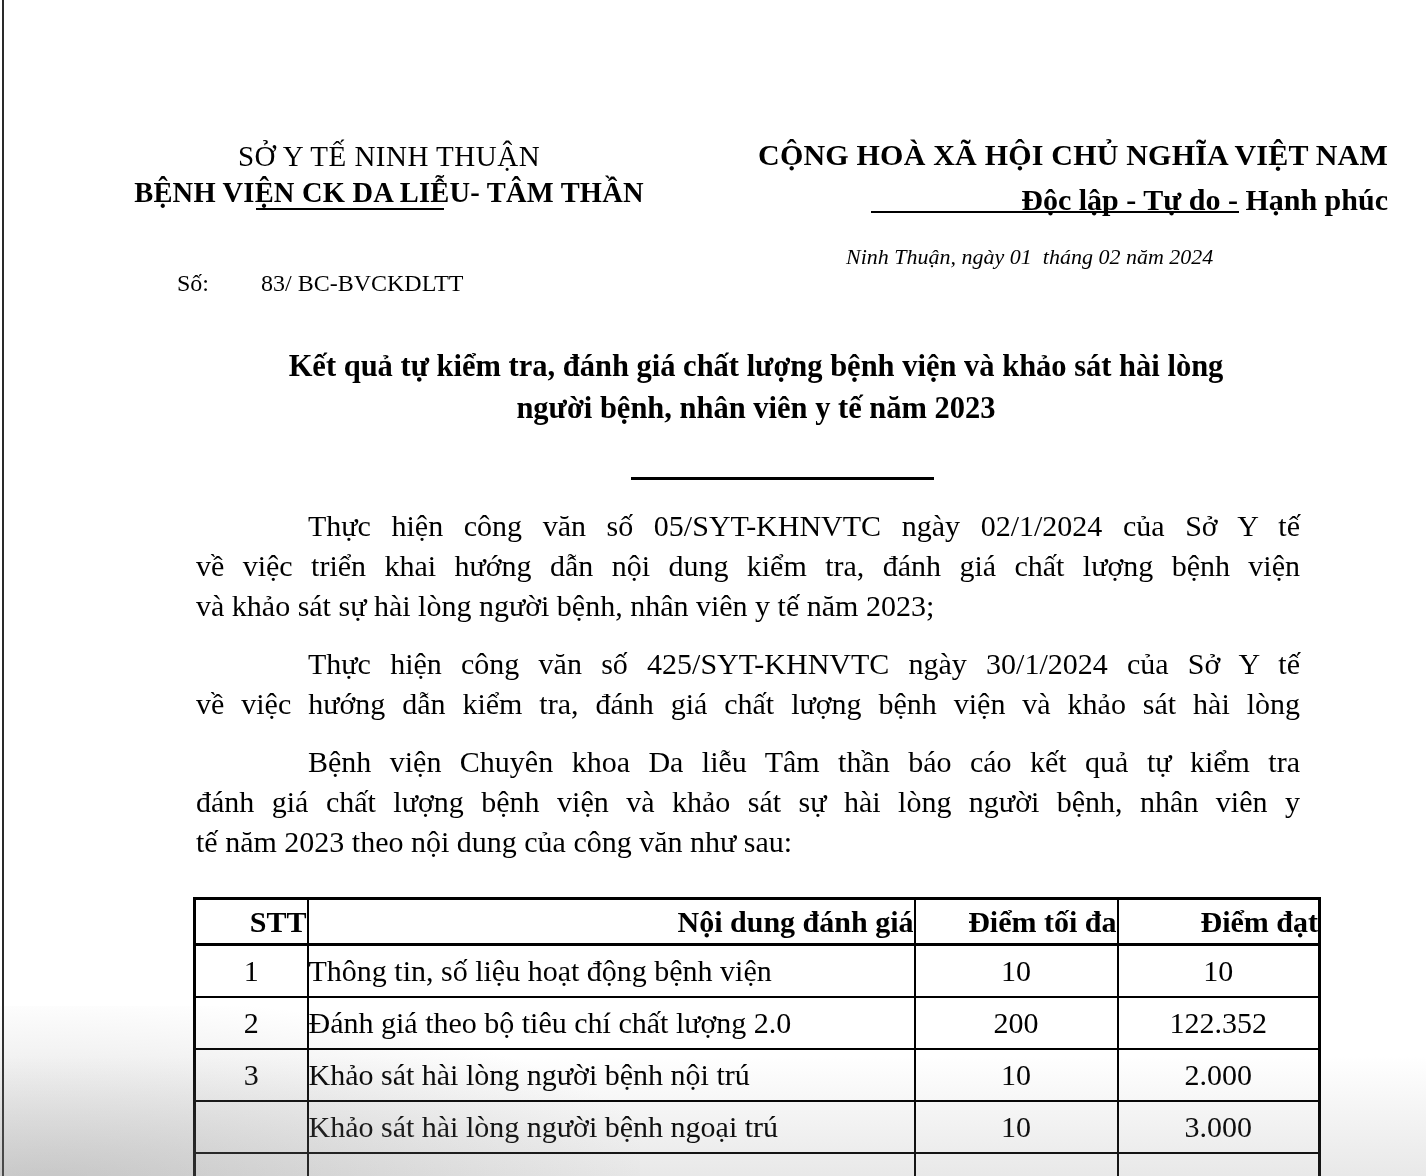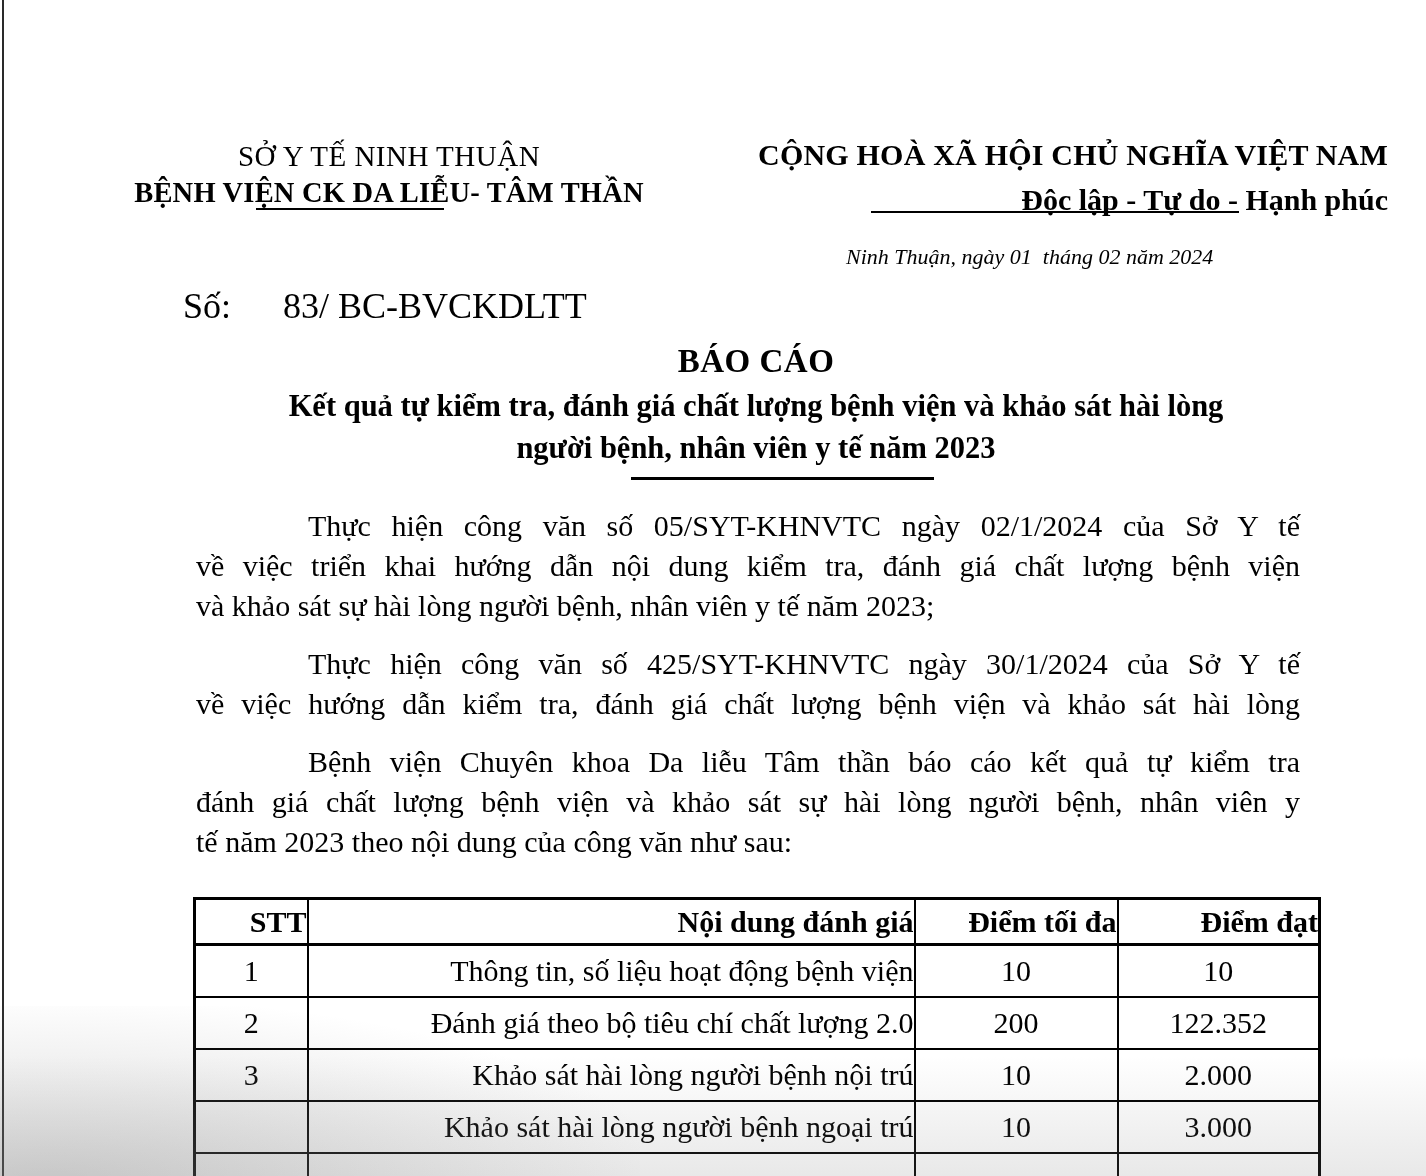--- a/index.html
+++ b/index.html
@@ -62,21 +62,21 @@
   .header-right .motto     { font-size: 30px; font-weight: bold; margin-top: 10px; }
 
   .rule { position: absolute; background: #000; height: 3px; }
   .rule-left  { left: 256px; top: 208px; width: 188px; height: 2px; }
   .rule-right { left: 871px; top: 211px; width: 368px; height: 2px; }
   .rule-title { left: 631px; top: 477px; width: 303px; }
 
   .doc-number {
     position: absolute;
     left: 165px; top: 243px;
-    font-size: 36px;
+    font-size: 24px;
     white-space: pre;
   }
   .doc-number .doc-no-value { margin-left: 52px; }
 
   .date-line {
     position: absolute;
     left: 846px; top: 244px;
     font-size: 22px;
     font-style: italic;
     white-space: pre;
@@ -123,21 +123,21 @@
   }
   .assessment-table { border: 3px solid #000; }
   .assessment-table th {
     height: 43px;
     font-weight: bold;
     text-align: right;
     border-bottom-width: 3px;
     margin-top: 8px;
   }
   .assessment-table td { height: 50px; text-align: center; }
-  .assessment-table td.cell-content { text-align: right; }
+  .assessment-table td.cell-content { text-align: left; }
   .assessment-table tr.partial-row td { height: 38px; }
 
   .col-stt      { width: 113px; }
   .col-content  { width: 607px; }
   .col-max      { width: 203px; }
   .col-achieved { width: 202px; }
 </style>
 </head>
 <body>
 
@@ -155,21 +155,20 @@
 </div>
 <div class="rule rule-right"></div>
 
 <div class="doc-number">
   <span>Số:</span><span class="doc-no-value">83/ BC-BVCKDLTT</span>
 </div>
 
 <div class="date-line">Ninh Thuận, ngày 01  tháng 02 năm 2024</div>
 
 <div class="title-block">
-  <div class="report-heading">BÁO CÁO</div>
   <div class="report-subtitle">Kết quả tự kiểm tra, đánh giá chất lượng bệnh viện và khảo sát hài lòng</div>
   <div class="report-subtitle" style="margin-top:0;">người bệnh, nhân viên y tế năm 2023</div>
 </div>
 <div class="rule rule-title"></div>
 
 <div class="body-text">
   <div class="para">
     <div class="pline first">Thực hiện công văn số 05/SYT-KHNVTC ngày 02/1/2024 của Sở Y tế</div>
     <div class="pline">về việc triển khai hướng dẫn nội dung kiểm tra, đánh giá chất lượng bệnh viện</div>
     <div class="pline last">và khảo sát sự hài lòng người bệnh, nhân viên y tế năm 2023;</div>

